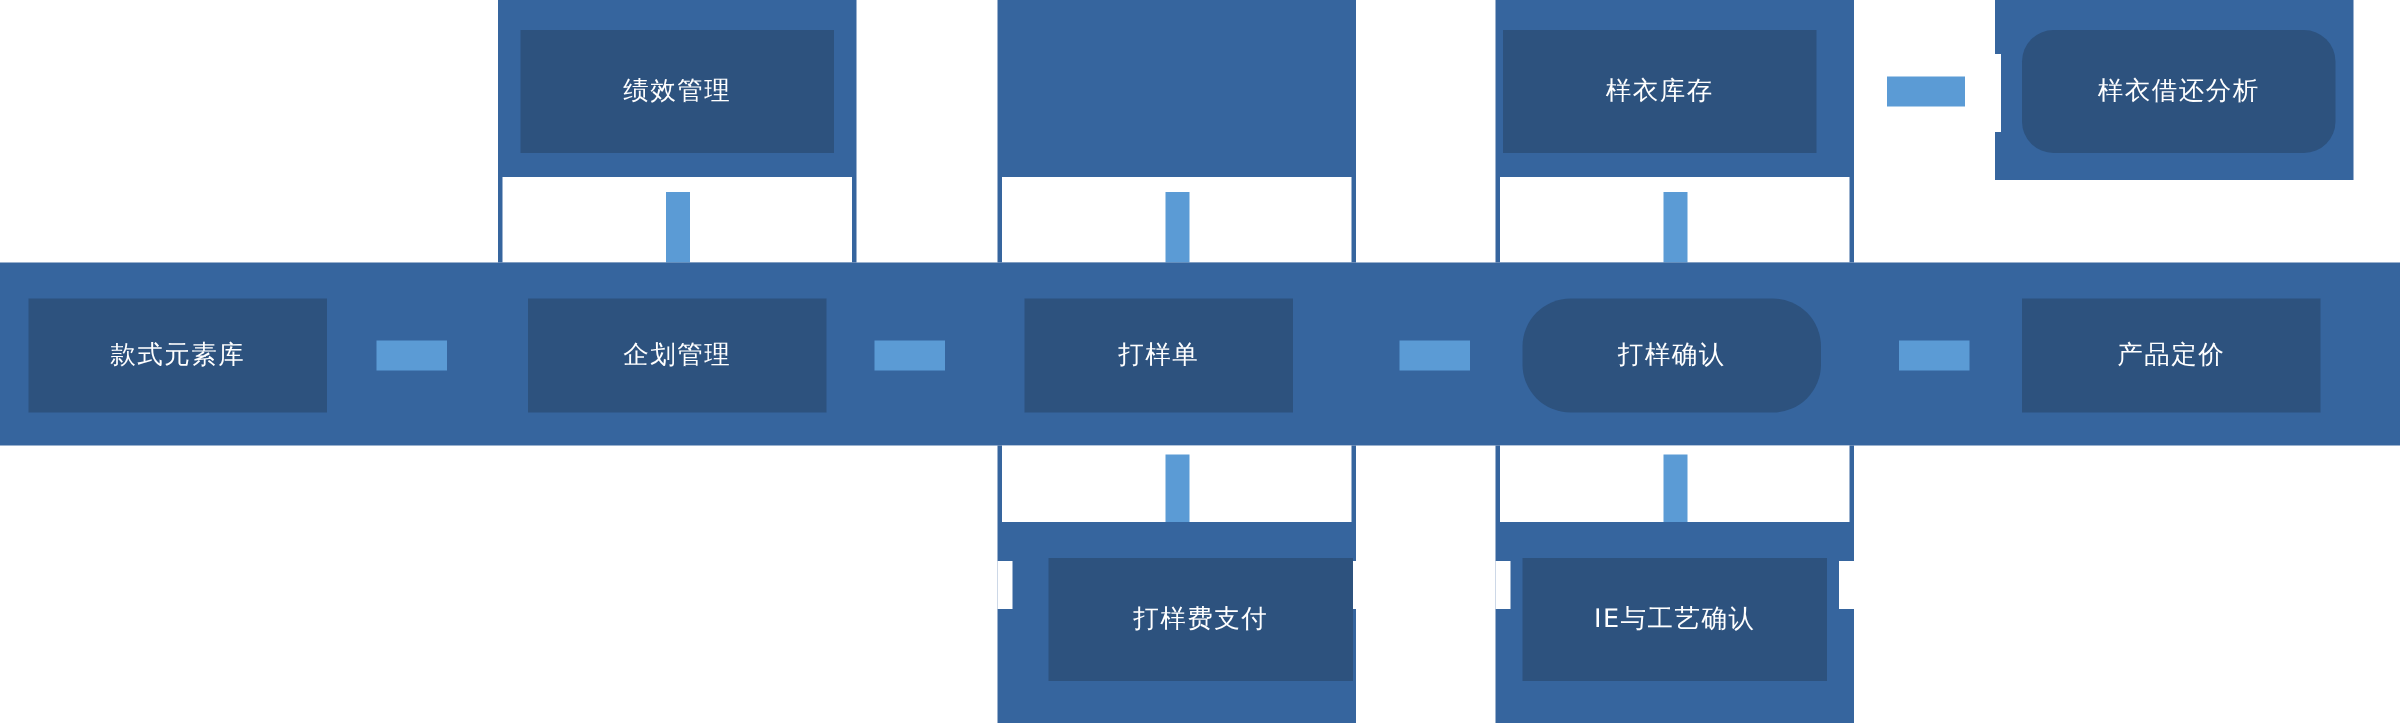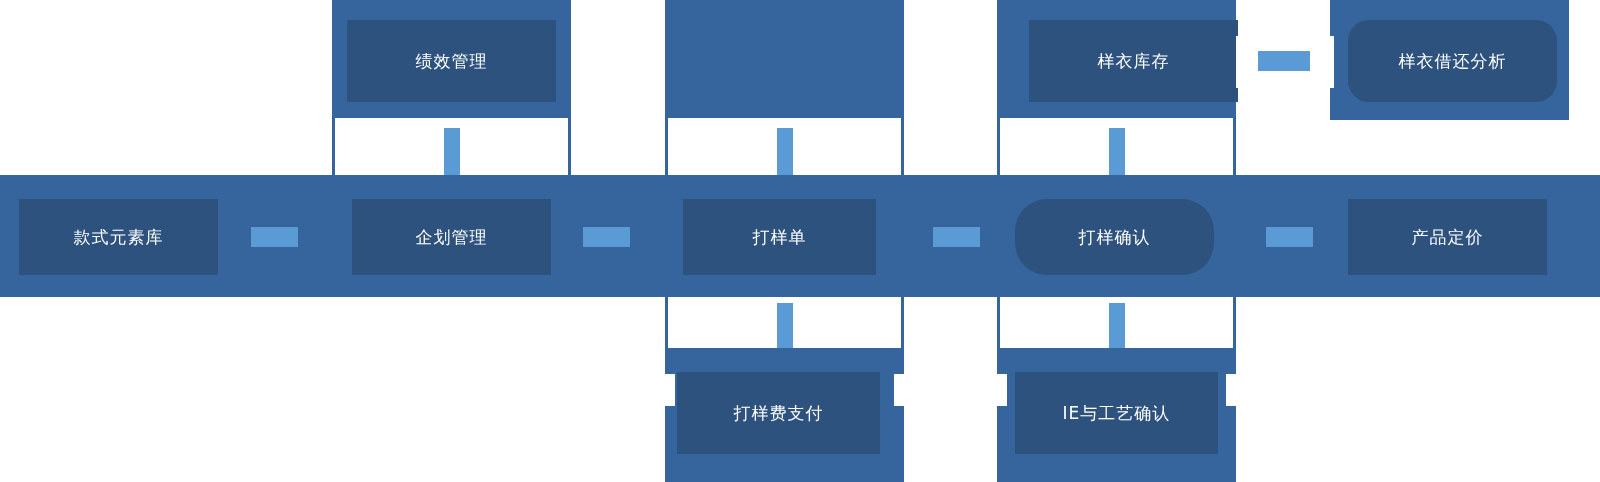--- a/index.html
+++ b/index.html
@@ -46,21 +46,21 @@
 
   <div class="abs arrow" style="left:444px;top:128px;width:16px;height:47px;"></div>
 
   <div class="abs outer" style="left:665px;top:0px;width:239px;height:175px;">
     <div class="abs mask" style="left:3px;top:118px;width:233px;height:57px;"></div>
   </div>
   <div class="abs arrow" style="left:777px;top:128px;width:16px;height:47px;"></div>
 
   <div class="abs outer" style="left:997px;top:0px;width:239px;height:175px;">
     <div class="abs mask" style="left:3px;top:118px;width:233px;height:57px;"></div>
-    <div class="abs card" style="left:32px;top:20px;width:209px;height:82px;">
+    <div class="abs card" style="left:5px;top:20px;width:209px;height:82px;">
       <span>样衣库存</span>
     </div>
   </div>
   <div class="abs arrow" style="left:1109px;top:128px;width:16px;height:47px;"></div>
 
   <div class="abs outer" style="left:1330px;top:0px;width:239px;height:120px;">
     <div class="abs card" style="left:18px;top:20px;width:209px;height:82px;border-radius:21px;">
       <span>样衣借还分析</span>
     </div>
   </div>
@@ -71,21 +71,21 @@
   <div class="abs outer" style="left:0px;top:175px;width:1600px;height:122px;">
 
     <div class="abs card" style="left:19px;top:24px;width:199px;height:76px;">
       <span>款式元素库</span>
     </div>
 
     <div class="abs card" style="left:352px;top:24px;width:199px;height:76px;">
       <span>企划管理</span>
     </div>
 
-    <div class="abs card" style="left:683px;top:24px;width:193px;height:76px;">
+    <div class="abs card" style="left:683px;top:24px;width:179px;height:76px;">
       <span>打样单</span>
     </div>
 
     <div class="abs card" style="left:1015px;top:24px;width:199px;height:76px;border-radius:32px;">
       <span>打样确认</span>
     </div>
 
     <div class="abs card" style="left:1348px;top:24px;width:199px;height:76px;text-align:center;">
       <span>产品定价</span>
     </div>
@@ -95,21 +95,21 @@
     <div class="abs arrow" style="left:933px;top:52px;width:47px;height:20px;"></div>
     <div class="abs arrow" style="left:1266px;top:52px;width:47px;height:20px;"></div>
   </div>
 
   <div class="abs outer" style="left:665px;top:297px;width:239px;height:185px;">
 
     <div class="abs mask" style="left:3px;top:0px;width:233px;height:51px;"></div>
 
     <div class="abs notch" style="left:0px;top:77px;width:10px;height:32px;"></div>
     <div class="abs notch" style="left:229px;top:77px;width:10px;height:32px;"></div>
-    <div class="abs card" style="left:12px;top:75px;width:203px;height:82px;">
+    <div class="abs card" style="left:34px;top:75px;width:203px;height:82px;">
       <span>打样费支付</span>
     </div>
   </div>
   <div class="abs arrow" style="left:777px;top:303px;width:16px;height:45px;"></div>
 
   <div class="abs outer" style="left:997px;top:297px;width:239px;height:185px;">
     <div class="abs mask" style="left:3px;top:0px;width:233px;height:51px;"></div>
     <div class="abs notch" style="left:0px;top:77px;width:10px;height:32px;"></div>
     <div class="abs notch" style="left:229px;top:77px;width:10px;height:32px;"></div>
     <div class="abs card" style="left:18px;top:75px;width:203px;height:82px;">

